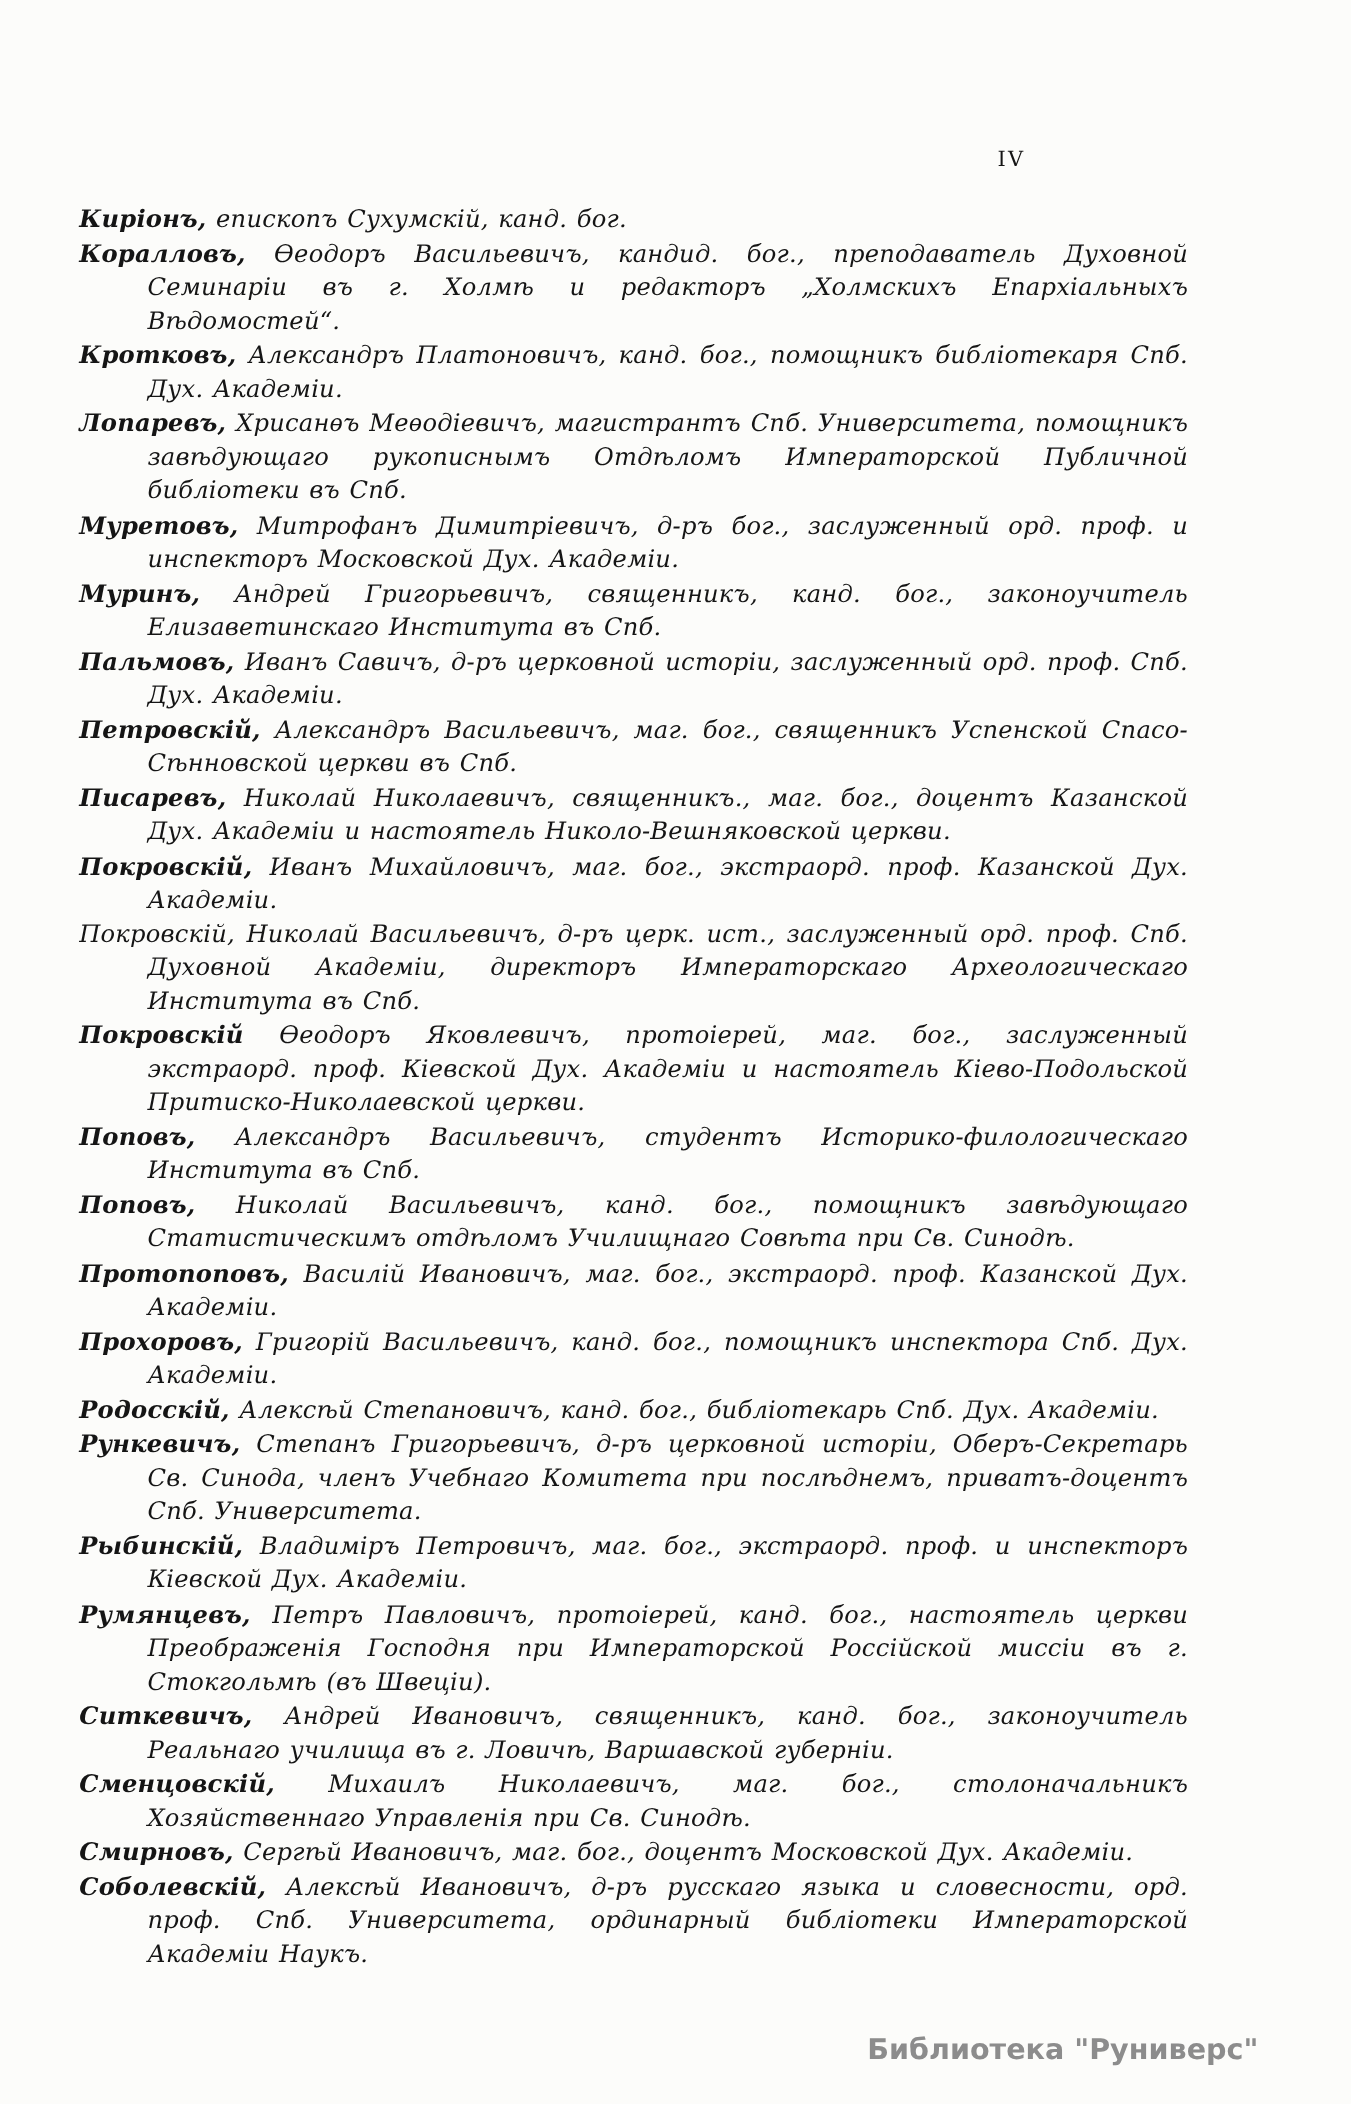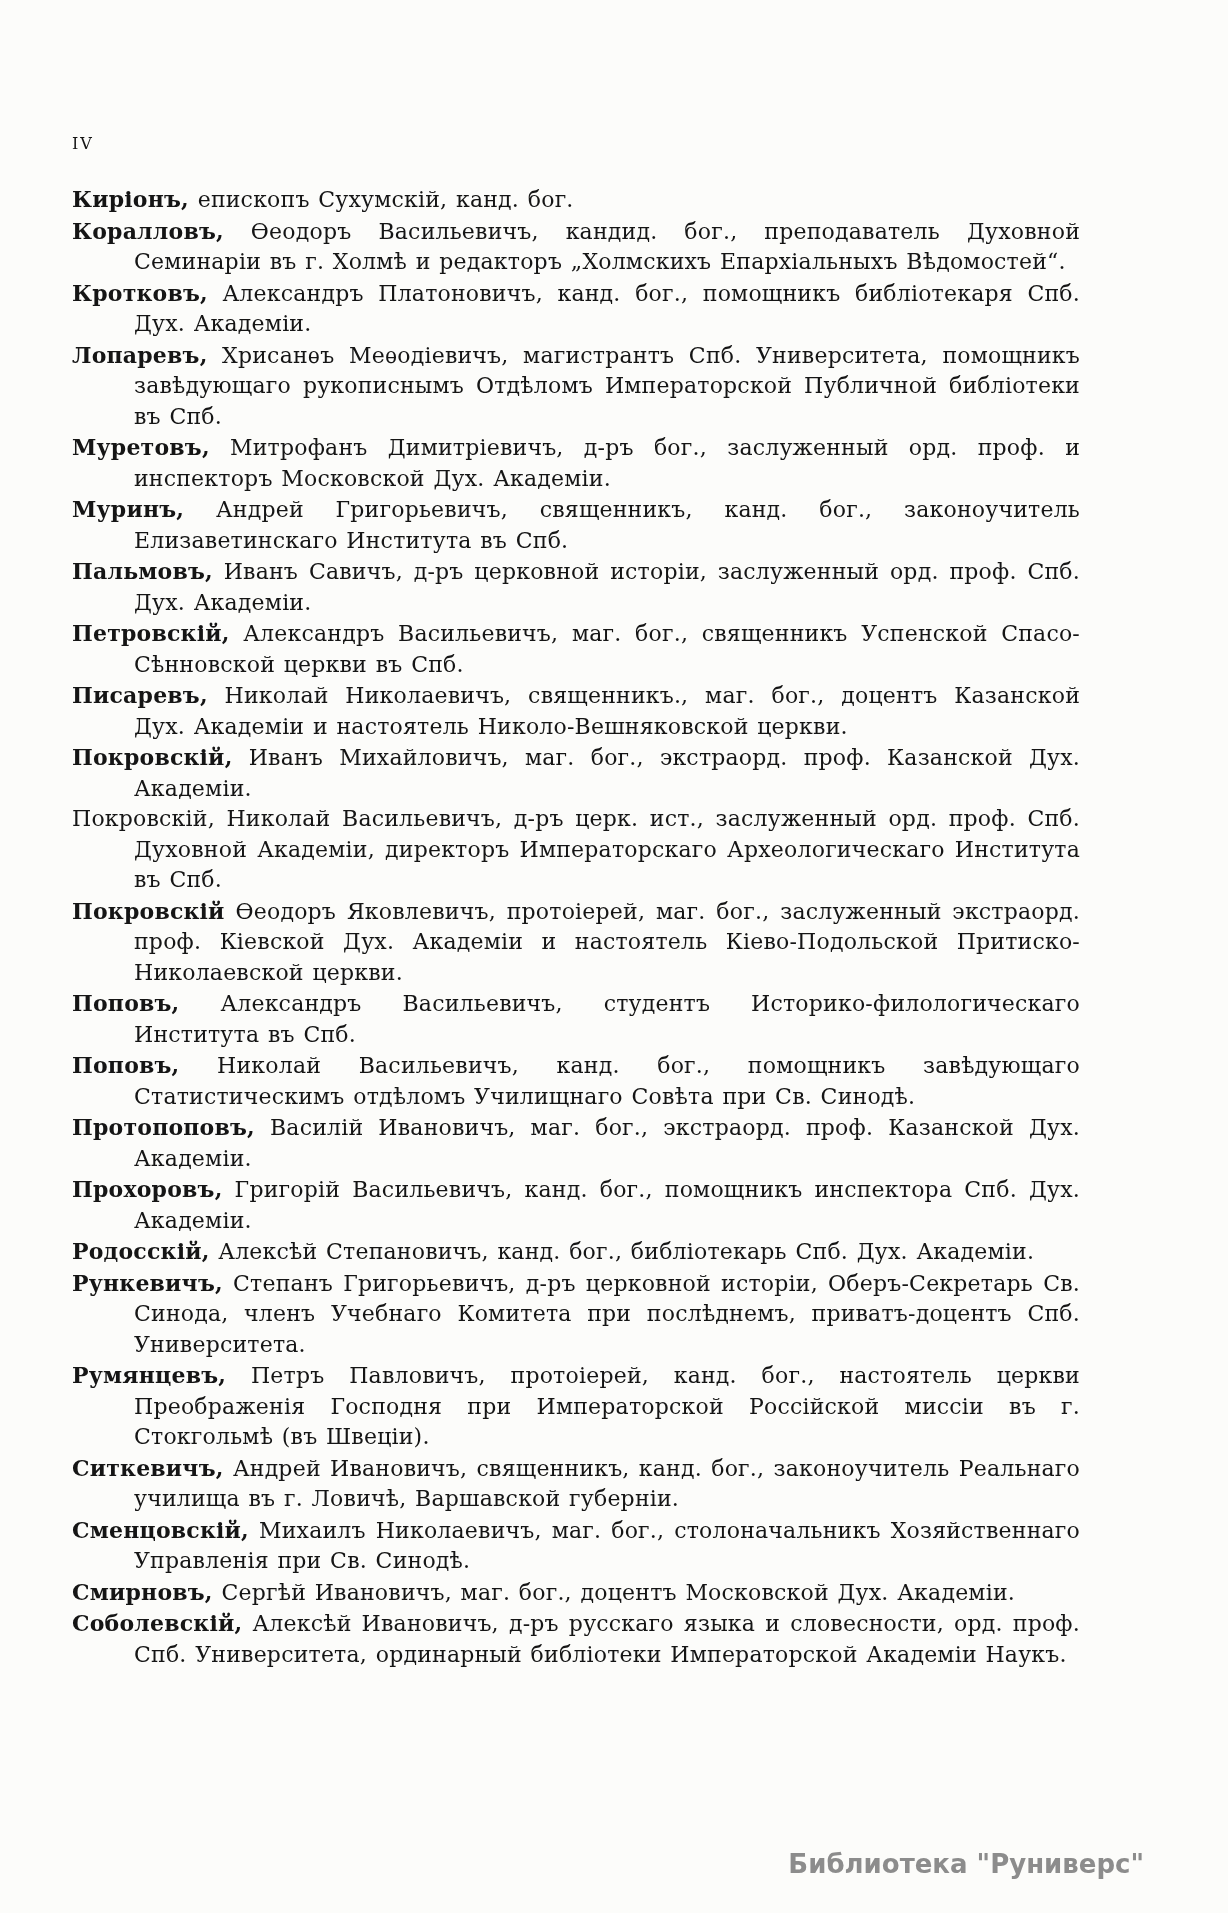--- a/index.html
+++ b/index.html
@@ -11,37 +11,38 @@
   .page {
     position: relative;
     width: 1228px; height: 1913px;
     background: #fcfcfa;
     color: #151515;
     overflow: hidden;
   }
   .pagenum {
     position: absolute;
     top: 134px; left: 72px; width: 860px;
-    text-align: left;
-    font-size: 16px;
+    text-align: right;
+    font-size: 19px;
     letter-spacing: 2px;
   }
   .textblock {
     position: absolute;
     top: 184px; left: 72px; width: 1008px;
   }
   .entry {
     margin: 0;
     padding-left: 62px;
     text-indent: -62px;
     text-align: justify;
     font-size: 22px;
     line-height: 30.5px;
     letter-spacing: 0.2px;
     word-spacing: 1.5px;
+    font-style: italic;
   }
   .surname { font-weight: bold; }
   .surname.plain { font-weight: normal; }
   .watermark {
     position: absolute;
     top: 1849px; right: 84px;
     font-family: "DejaVu Sans", sans-serif;
     font-weight: bold;
     font-size: 26px;
     color: #8c8c8c;
@@ -66,20 +67,21 @@
     <p class="entry"><span class="surname">Писаревъ,</span><span> Николай Николаевичъ, священникъ., маг. бог., доцентъ Казанской Дух. Академіи и настоятель Николо-Вешняковской церкви.</span></p>
     <p class="entry"><span class="surname">Покровскій,</span><span> Иванъ Михайловичъ, маг. бог., экстраорд. проф. Казанской Дух. Академіи.</span></p>
     <p class="entry"><span class="surname plain">Покровскій,</span><span> Николай Васильевичъ, д-ръ церк. ист., заслуженный орд. проф. Спб. Духовной Академіи, директоръ Императорскаго Археологическаго Института въ Спб.</span></p>
     <p class="entry"><span class="surname">Покровскій</span><span> Ѳеодоръ Яковлевичъ, протоіерей, маг. бог., заслуженный экстраорд. проф. Кіевской Дух. Академіи и настоятель Кіево-Подольской Притиско-Николаевской церкви.</span></p>
     <p class="entry"><span class="surname">Поповъ,</span><span> Александръ Васильевичъ, студентъ Историко-филологическаго Института въ Спб.</span></p>
     <p class="entry"><span class="surname">Поповъ,</span><span> Николай Васильевичъ, канд. бог., помощникъ завѣдующаго Статистическимъ отдѣломъ Училищнаго Совѣта при Св. Синодѣ.</span></p>
     <p class="entry"><span class="surname">Протопоповъ,</span><span> Василій Ивановичъ, маг. бог., экстраорд. проф. Казанской Дух. Академіи.</span></p>
     <p class="entry"><span class="surname">Прохоровъ,</span><span> Григорій Васильевичъ, канд. бог., помощникъ инспектора Спб. Дух. Академіи.</span></p>
     <p class="entry"><span class="surname">Родосскій,</span><span> Алексѣй Степановичъ, канд. бог., библіотекарь Спб. Дух. Академіи.</span></p>
     <p class="entry"><span class="surname">Рункевичъ,</span><span> Степанъ Григорьевичъ, д-ръ церковной исторіи, Оберъ-Секретарь Св. Синода, членъ Учебнаго Комитета при послѣднемъ, приватъ-доцентъ Спб. Университета.</span></p>
+    <p class="entry"><span class="surname">Рыбинскій,</span><span> Владиміръ Петровичъ, маг. бог., экстраорд. проф. и инспекторъ Кіевской Дух. Академіи.</span></p>
     <p class="entry"><span class="surname">Румянцевъ,</span><span> Петръ Павловичъ, протоіерей, канд. бог., настоятель церкви Преображенія Господня при Императорской Россійской миссіи въ г. Стокгольмѣ (въ Швеціи).</span></p>
     <p class="entry"><span class="surname">Ситкевичъ,</span><span> Андрей Ивановичъ, священникъ, канд. бог., законоучитель Реальнаго училища въ г. Ловичѣ, Варшавской губерніи.</span></p>
     <p class="entry"><span class="surname">Сменцовскій,</span><span> Михаилъ Николаевичъ, маг. бог., столоначальникъ Хозяйственнаго Управленія при Св. Синодѣ.</span></p>
     <p class="entry"><span class="surname">Смирновъ,</span><span> Сергѣй Ивановичъ, маг. бог., доцентъ Московской Дух. Академіи.</span></p>
     <p class="entry"><span class="surname">Соболевскій,</span><span> Алексѣй Ивановичъ, д-ръ русскаго языка и словесности, орд. проф. Спб. Университета, ординарный библіотеки Императорской Академіи Наукъ.</span></p>
   </div>
 
   <div class="watermark">Библиотека "Руниверс"</div>
 
 </div>

